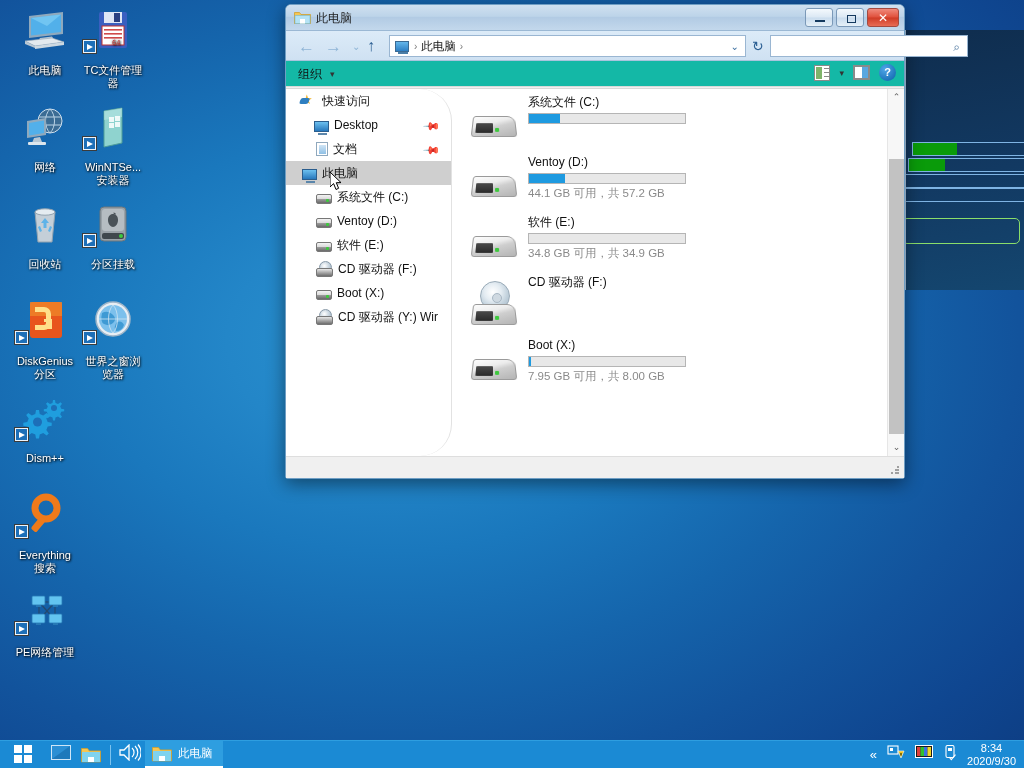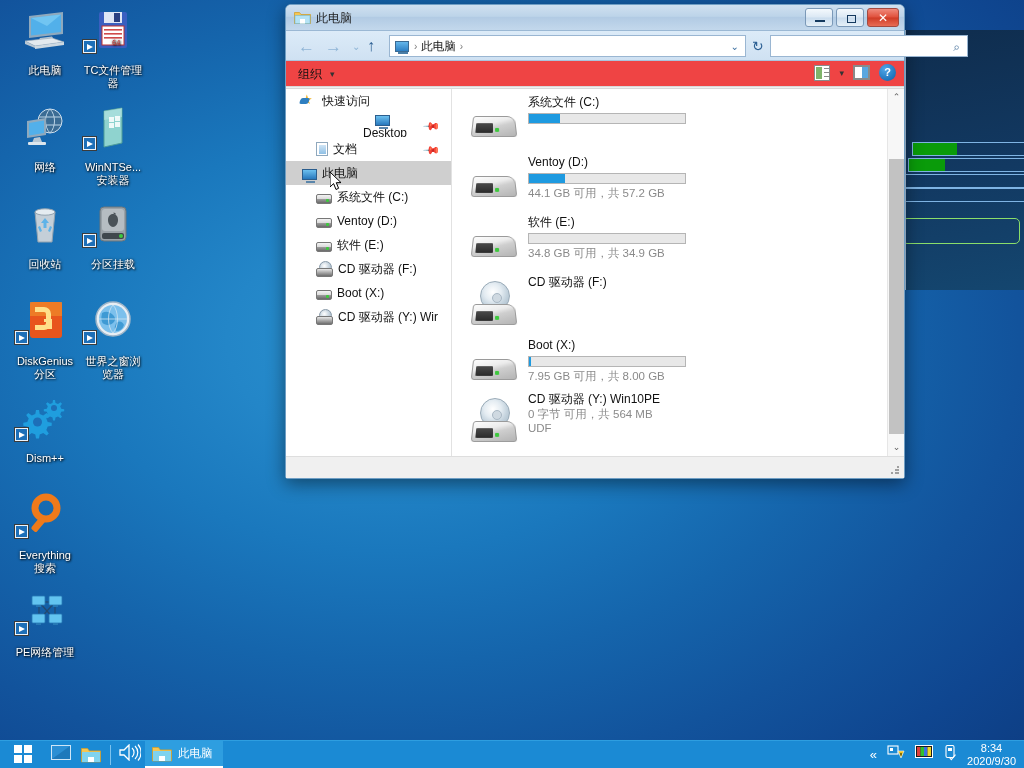--- a/index.html
+++ b/index.html
@@ -114,21 +114,21 @@
   .addr-drop{ margin-left:auto; margin-right:6px; color:#3a6fa0; font-size:10px; }
   .refresh{ position:absolute; left:466px; top:7px; font-size:14px; color:#2b5f93; }
   .searchbox{
     position:absolute; left:484px; top:4px; width:198px; height:22px;
     background:#fff; border:1px solid #9ab6d2;
   }
   .searchbox .mag{ position:absolute; right:7px; top:4px; font-size:12px; color:#5a80a6; }
 
   
   .toolbar{
-    height:26px; position:relative; background:#ef4444;
+    height:26px; position:relative; background:#14b8a6;
     border-bottom:1px solid #d9d9d9;
   }
   .tb-organize{ position:absolute; left:12px; top:5px; font-size:12px; color:#111; }
   .tb-caret{ position:absolute; left:44px; top:8px; font-size:9px; color:#333; }
   .tb-right{ position:absolute; right:8px; top:3px; display:flex; align-items:center; gap:9px; }
   .viewico{ width:16px;height:16px; border:1px solid #8a8a8a; background:#fff; position:relative;}
   .viewico i{ position:absolute; display:block; background:#8a8a8a; }
   .dd-caret{ font-size:9px; color:#333; }
   .paneico{ width:17px;height:15px;border:2px solid #8a8a8a;background:#fff;position:relative;}
   .paneico:after{ content:""; position:absolute; right:0; top:0; width:6px; height:100%;
@@ -136,21 +136,21 @@
   .helpico{
     width:17px;height:17px;border-radius:50%;
     background:radial-gradient(circle at 35% 30%,#4fa6e8,#0a5fa8);
     color:#fff; font-size:11px; font-weight:bold; text-align:center; line-height:17px;
   }
 
   
   .ebody{ position:absolute; left:0; top:83px; right:0; bottom:22px;
           background:#fff; display:flex; border-top:1px solid #d9d9d9;}
   .navpane{ width:166px; background:#fff; border-right:1px solid #e2e2e2;
-            position:relative; overflow:hidden; }
+            position:relative; overflow:hidden;border-radius:32px; }
   .treeitem{ height:24px; display:flex; align-items:center; font-size:12px;
              color:#111; padding-left:16px; position:relative; }
   .treeitem.sel{ background:#cfcfcf; }
   .tlabel{ margin-left:5px; white-space:nowrap; overflow:hidden; }
   .pin{ position:absolute; right:12px; top:7px; color:#a8a8a8; font-size:11px;
         transform:rotate(45deg); }
 
   
   .ic{ width:17px;height:15px; position:relative; flex:none; }
   .ic.star:before{ content:"★"; color:#f0b429; font-size:13px; position:absolute; left:1px; top:-2px;}
@@ -496,21 +496,21 @@
     </div>
   </div>
 
   <div class="ebody">
 
     <div class="navpane">
       <div class="treeitem" style="padding-left:14px;">
         <i class="ic star"></i>
         <span class="tlabel">快速访问</span>
       </div>
-      <div class="treeitem" style="padding-left:28px;flex-direction:column;">
+      <div class="treeitem" style="padding-left:28px;">
         <i class="ic monitor"></i>
         <span class="tlabel">Desktop</span>
         <span class="pin">📌</span>
       </div>
       <div class="treeitem" style="padding-left:28px;">
         <i class="ic doc"></i>
         <span class="tlabel">文档</span>
         <span class="pin">📌</span>
       </div>
       <div class="treeitem sel" style="padding-left:16px;">
@@ -614,34 +614,20 @@
         </span>
         <div class="dv-body">
           <div class="dv-name">Boot (X:)</div>
           <div class="dv-bar">
             <div class="dv-fill" style="width:1.4%;"></div>
           </div>
           <div class="dv-sub">7.95 GB 可用，共 8.00 GB</div>
         </div>
       </div>
 
-      <div class="drivecard" style="top:303px;">
-        <span class="dv-ico">
-          <span class="bigcd"></span>
-          <span class="bigdrive" style="top:22px;">
-              <i class="slot"></i>
-              <i class="led"></i>
-            </span>
-        </span>
-        <div class="dv-body">
-          <div class="dv-name">CD 驱动器 (Y:) Win10PE</div>
-          <div class="dv-sub">0 字节 可用，共 564 MB</div>
-          <div class="dv-sub">UDF</div>
-        </div>
-      </div>
 
       <div class="vscroll">
         <div class="vs-arw up">⌃</div>
         <div class="vs-thumb" style="top:70px; height:275px;"></div>
         <div class="vs-arw dn">⌄</div>
       </div>
 
     </div>
   </div>
 

